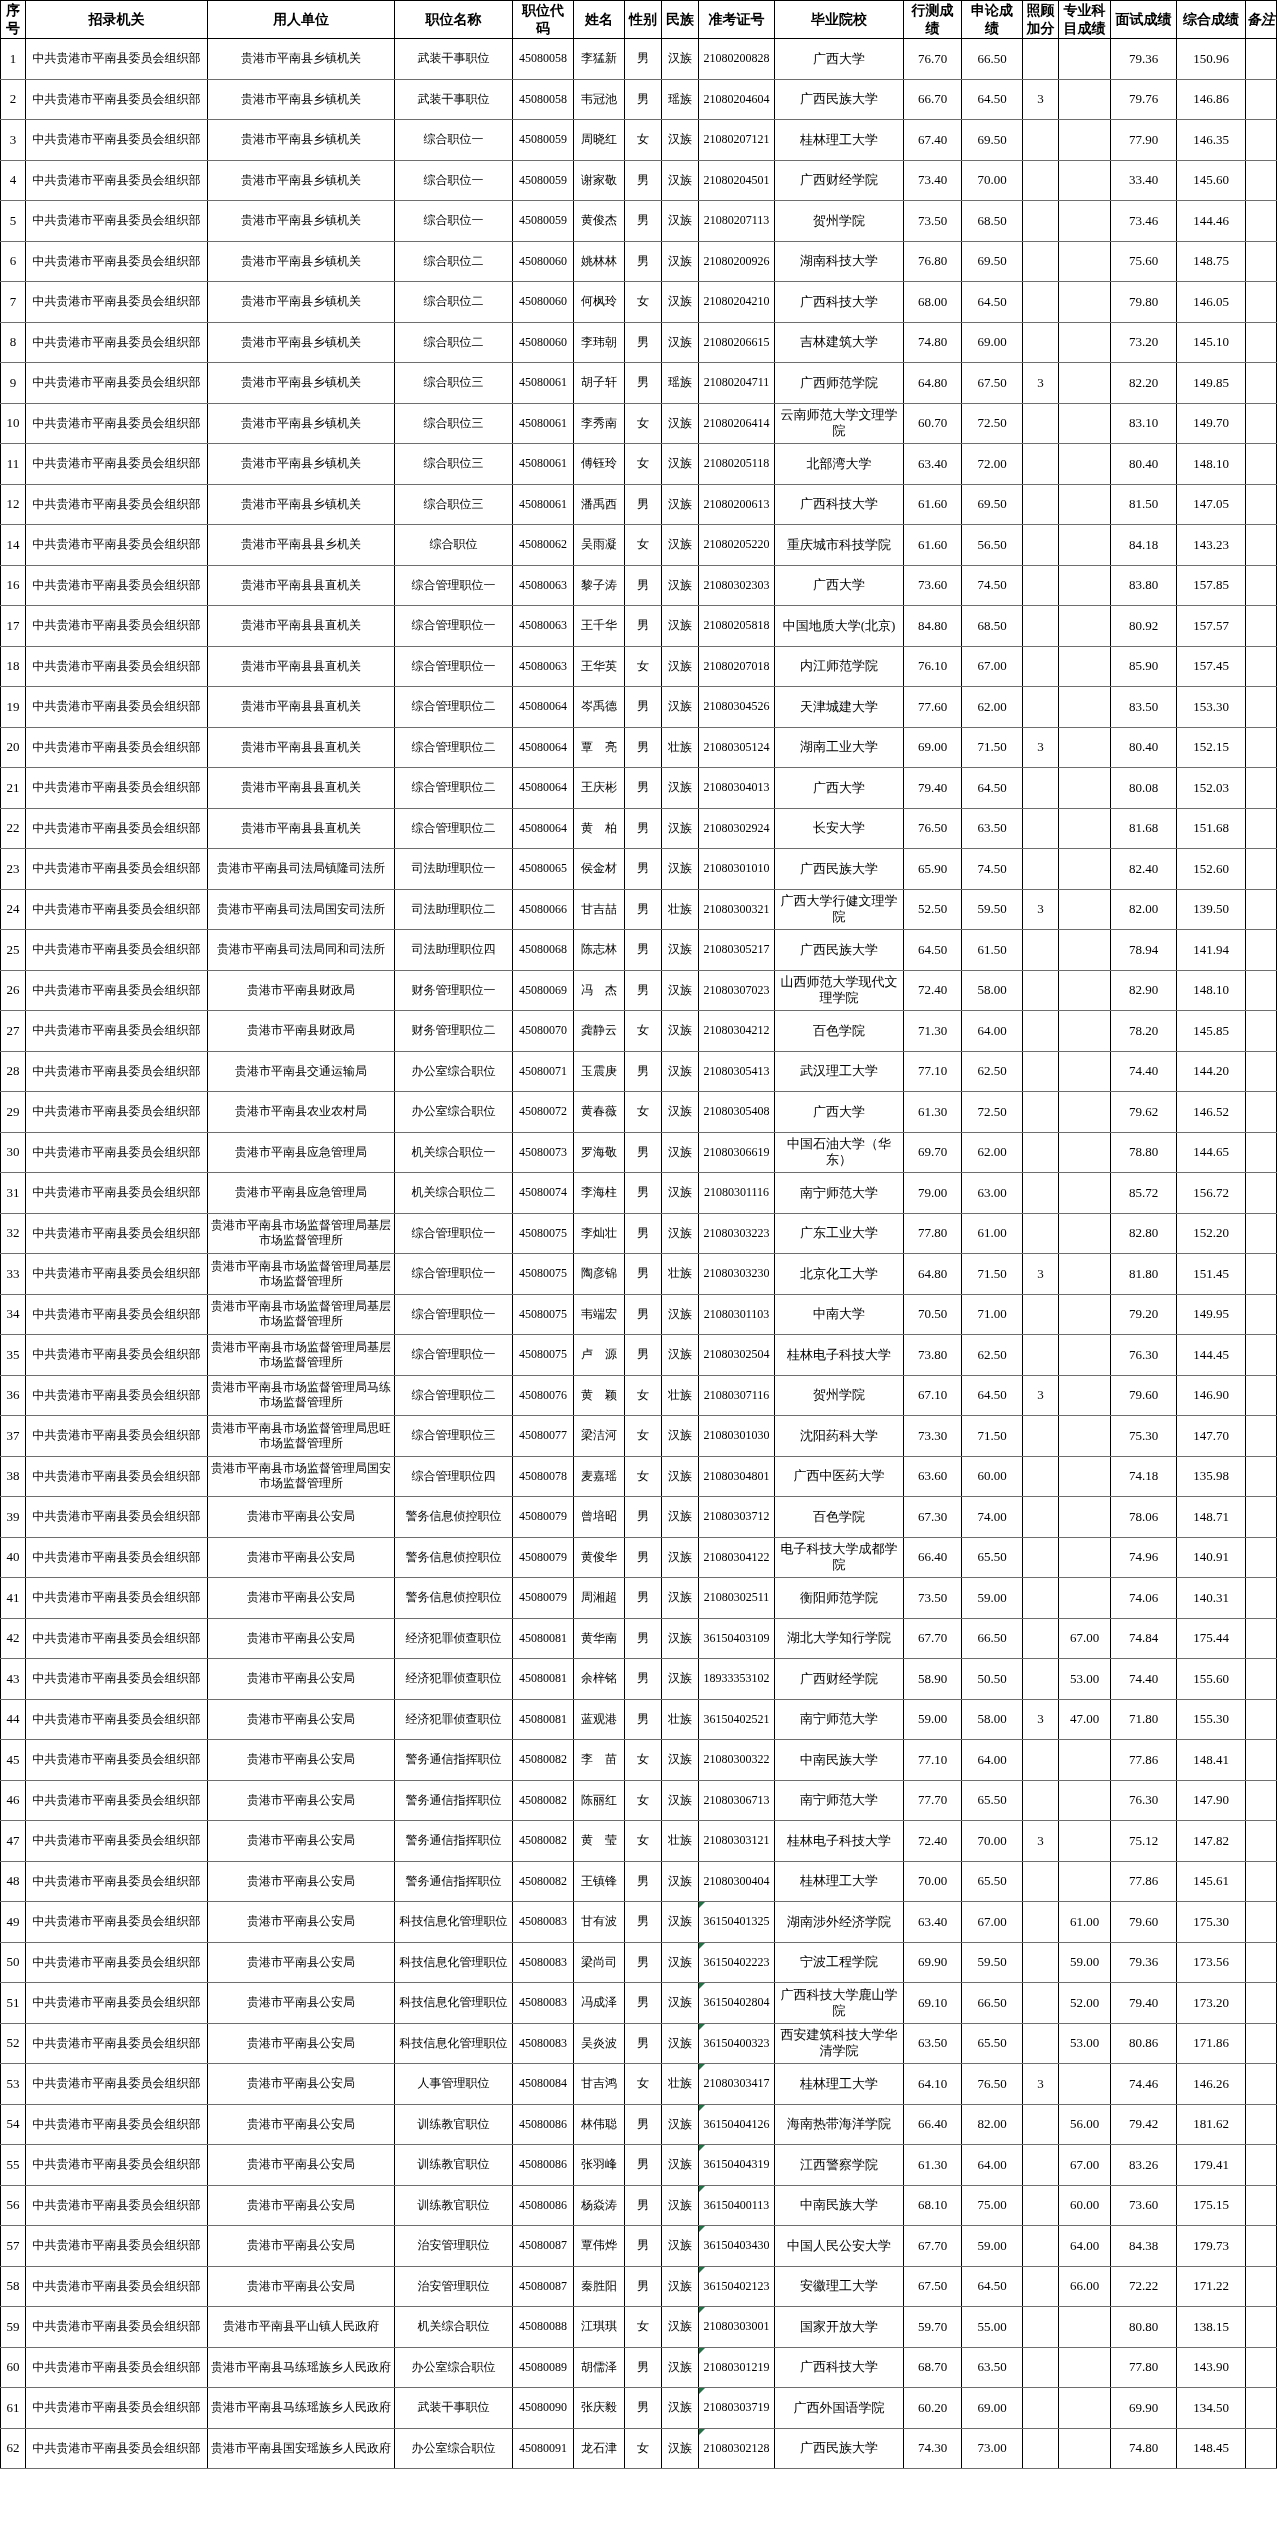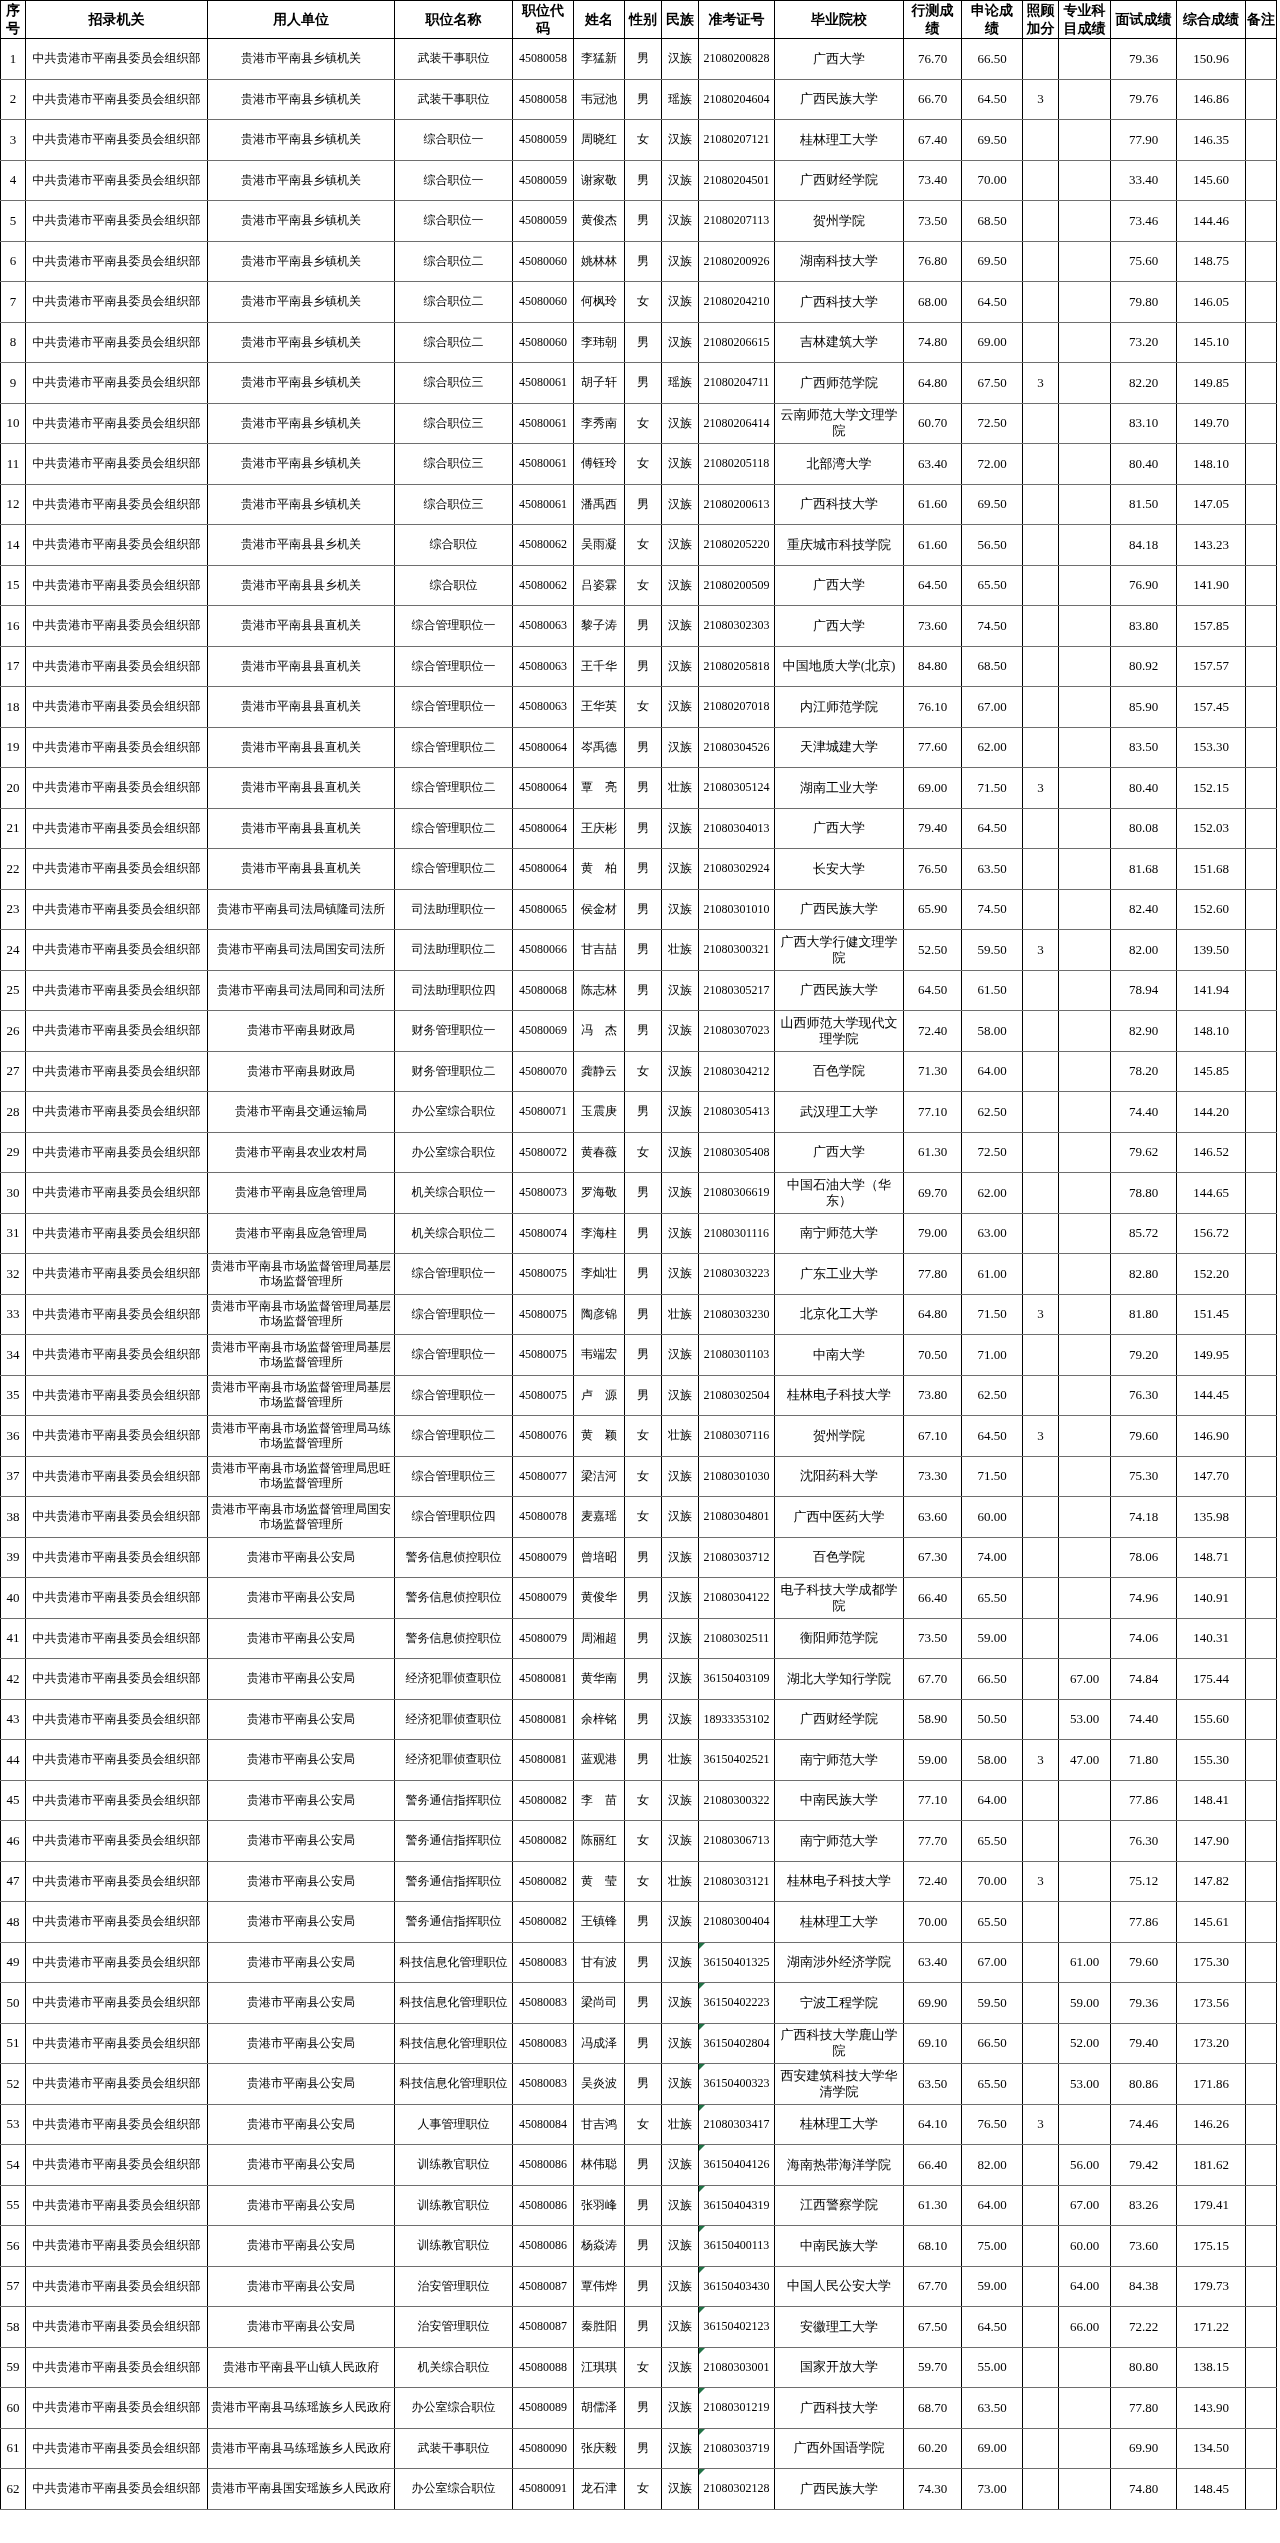--- a/index.html
+++ b/index.html
@@ -12,21 +12,21 @@
     border-left:1px solid #000;border-right:1px solid #000;
     border-top:1px solid #6e6e6e;border-bottom:1px solid #6e6e6e;
     text-align:center;vertical-align:middle;
     overflow:hidden;word-break:break-all;line-height:1.25;
     padding:1px 3px;
   }
   thead th{
     border:1px solid #000;font-weight:bold;font-size:14px;
     height:31px;padding:1px 3px;background:#fff;
   }
-  thead th.c16{padding:1px 0;}
+  thead th.c16{padding:1px 0;font-style:italic;}
   tbody tr{height:40.5px;}
   tbody td{font-size:12px;position:relative;background:#fff;}
   td.c0{font-size:13px;}
   td.c4,td.c8{font-size:12px;letter-spacing:0;}
   td.c9{font-size:13px;}
   td.c10,td.c11,td.c12,td.c13,td.c14,td.c15{font-size:13px;}
   .flag{
     position:absolute;top:0;left:0;width:0;height:0;
     border-top:6px solid var(--flag-color,#217346);
     border-right:6px solid transparent;
@@ -318,39 +318,20 @@
         <td class="c9" data-name="cell-school">重庆城市科技学院</td>
         <td class="c10" data-name="cell-score_xingce">61.60</td>
         <td class="c11" data-name="cell-score_shenlun">56.50</td>
         <td class="c12" data-name="cell-bonus"></td>
         <td class="c13" data-name="cell-score_professional"></td>
         <td class="c14" data-name="cell-score_interview">84.18</td>
         <td class="c15" data-name="cell-score_total">143.23</td>
         <td class="c16" data-name="cell-remark"></td>
       </tr>
       <tr data-name="table-row">
-        <td class="c0" data-name="cell-index">15</td>
-        <td class="c1" data-name="cell-agency">中共贵港市平南县委员会组织部</td>
-        <td class="c2" data-name="cell-employer">贵港市平南县县乡机关</td>
-        <td class="c3" data-name="cell-position">综合职位</td>
-        <td class="c4" data-name="cell-position_code">45080062</td>
-        <td class="c5" data-name="cell-name">吕姿霖</td>
-        <td class="c6" data-name="cell-gender">女</td>
-        <td class="c7" data-name="cell-ethnicity">汉族</td>
-        <td class="c8" data-name="cell-exam_id">21080200509</td>
-        <td class="c9" data-name="cell-school">广西大学</td>
-        <td class="c10" data-name="cell-score_xingce">64.50</td>
-        <td class="c11" data-name="cell-score_shenlun">65.50</td>
-        <td class="c12" data-name="cell-bonus"></td>
-        <td class="c13" data-name="cell-score_professional"></td>
-        <td class="c14" data-name="cell-score_interview">76.90</td>
-        <td class="c15" data-name="cell-score_total">141.90</td>
-        <td class="c16" data-name="cell-remark"></td>
-      </tr>
-      <tr data-name="table-row">
         <td class="c0" data-name="cell-index">16</td>
         <td class="c1" data-name="cell-agency">中共贵港市平南县委员会组织部</td>
         <td class="c2" data-name="cell-employer">贵港市平南县县直机关</td>
         <td class="c3" data-name="cell-position">综合管理职位一</td>
         <td class="c4" data-name="cell-position_code">45080063</td>
         <td class="c5" data-name="cell-name">黎子涛</td>
         <td class="c6" data-name="cell-gender">男</td>
         <td class="c7" data-name="cell-ethnicity">汉族</td>
         <td class="c8" data-name="cell-exam_id">21080302303</td>
         <td class="c9" data-name="cell-school">广西大学</td>

